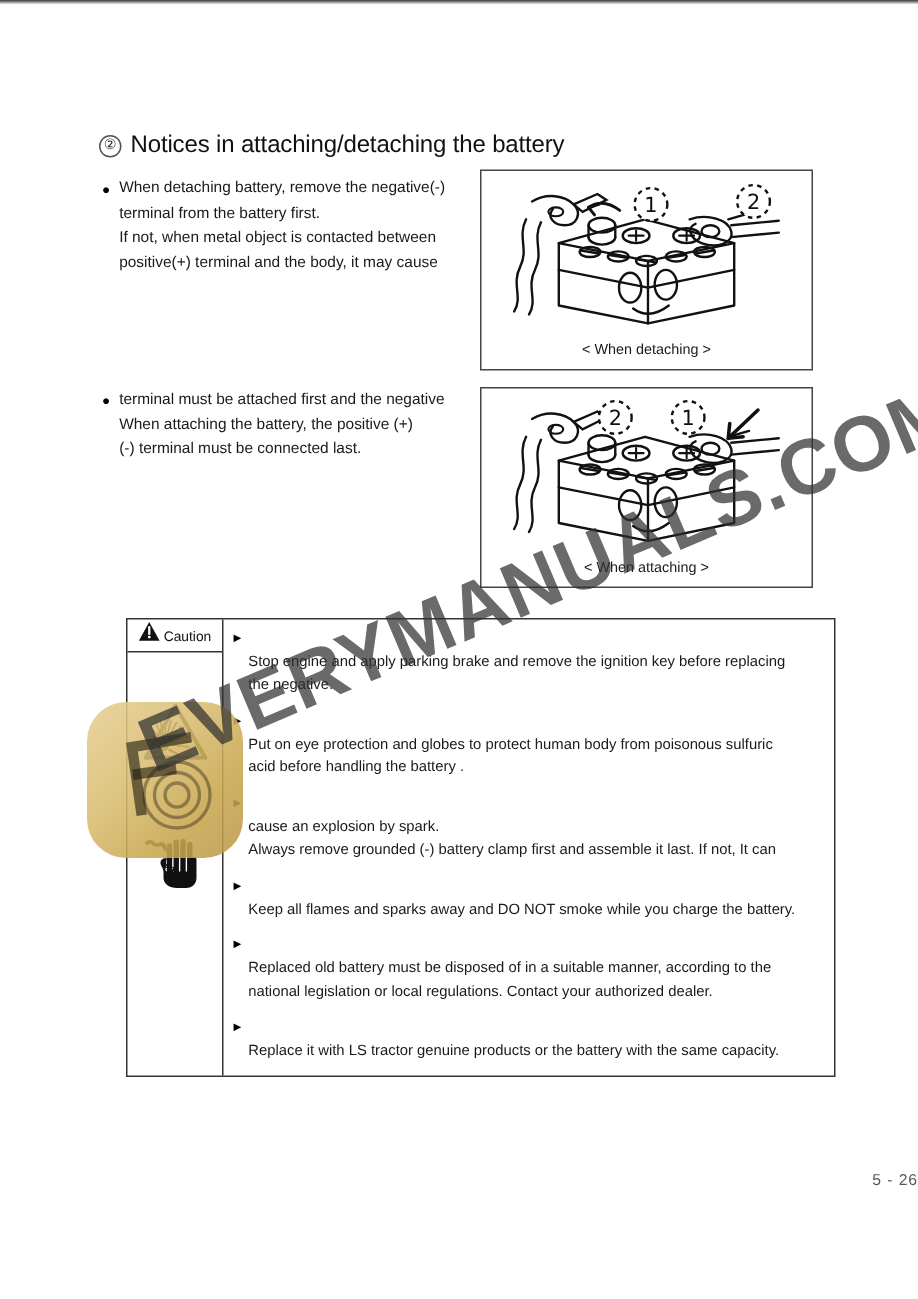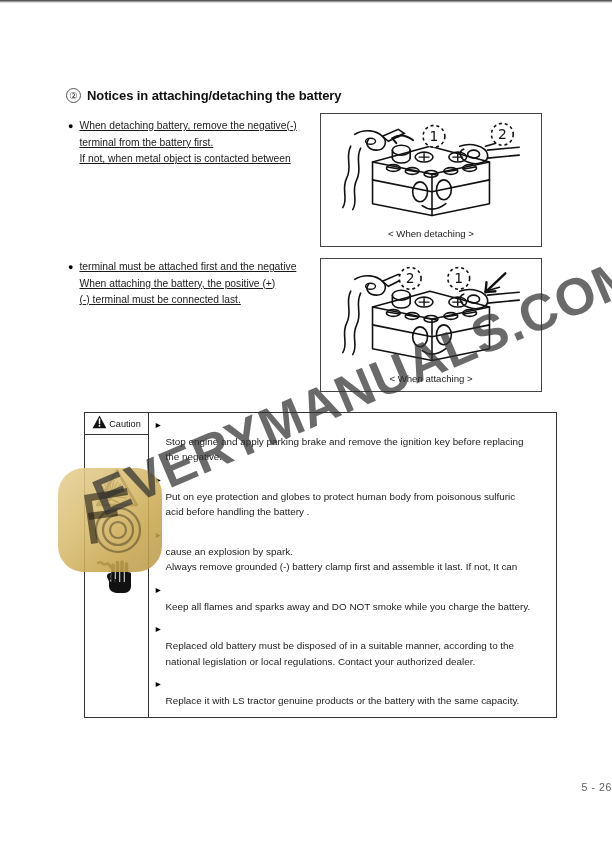--- a/index.html
+++ b/index.html
@@ -47,22 +47,22 @@
     width: 13px;
     height: 13px;
     border: 1px solid #555;
     border-radius: 50%;
     font-size: 9.5px;
     line-height: 1;
     color: #333;
     font-family: "DejaVu Sans", sans-serif;
   }
   .heading-text {
-    font-size: 13px;
-    font-weight: bold;
+    font-size: 16px;
+    font-weight: normal;
     letter-spacing: -0.1px;
     color: #111;
   }
 
   
   .bullet-block {
     position: absolute;
     display: flex;
     align-items: flex-start;
     gap: 6px;
@@ -71,21 +71,20 @@
   #bullet-2 { left: 68px; top: 259px; width: 248px; }
   .bullet-dot {
     font-size: 9px;
     line-height: 16.5px;
     color: #000;
   }
   .bullet-lines {
     font-size: 10.3px;
     line-height: 16.6px;
     color: #1a1a1a;
-    text-decoration: underline;
   }
   .bullet-lines div { white-space: nowrap; }
 
   
   .figure-box {
     position: absolute;
     border: 1px solid #444;
     background: #fff;
     box-sizing: border-box;
   }
@@ -230,20 +229,21 @@
     <span class="circ-num">②</span>
     <span class="heading-text">Notices in attaching/detaching the battery</span>
   </div>
 
   <div class="bullet-block" id="bullet-1">
     <span class="bullet-dot">●</span>
     <div class="bullet-lines">
       <div>When detaching battery, remove the negative(-)</div>
       <div>terminal from the battery first.</div>
       <div>If not, when metal object is contacted between</div>
+      <div>positive(+) terminal and the body, it may cause</div>
     </div>
   </div>
 
   <div class="bullet-block" id="bullet-2">
     <span class="bullet-dot">●</span>
     <div class="bullet-lines">
       <div>terminal must be attached first and the negative</div>
       <div>When attaching the battery, the positive (+)</div>
       <div>(-) terminal must be connected last.</div>
     </div>

